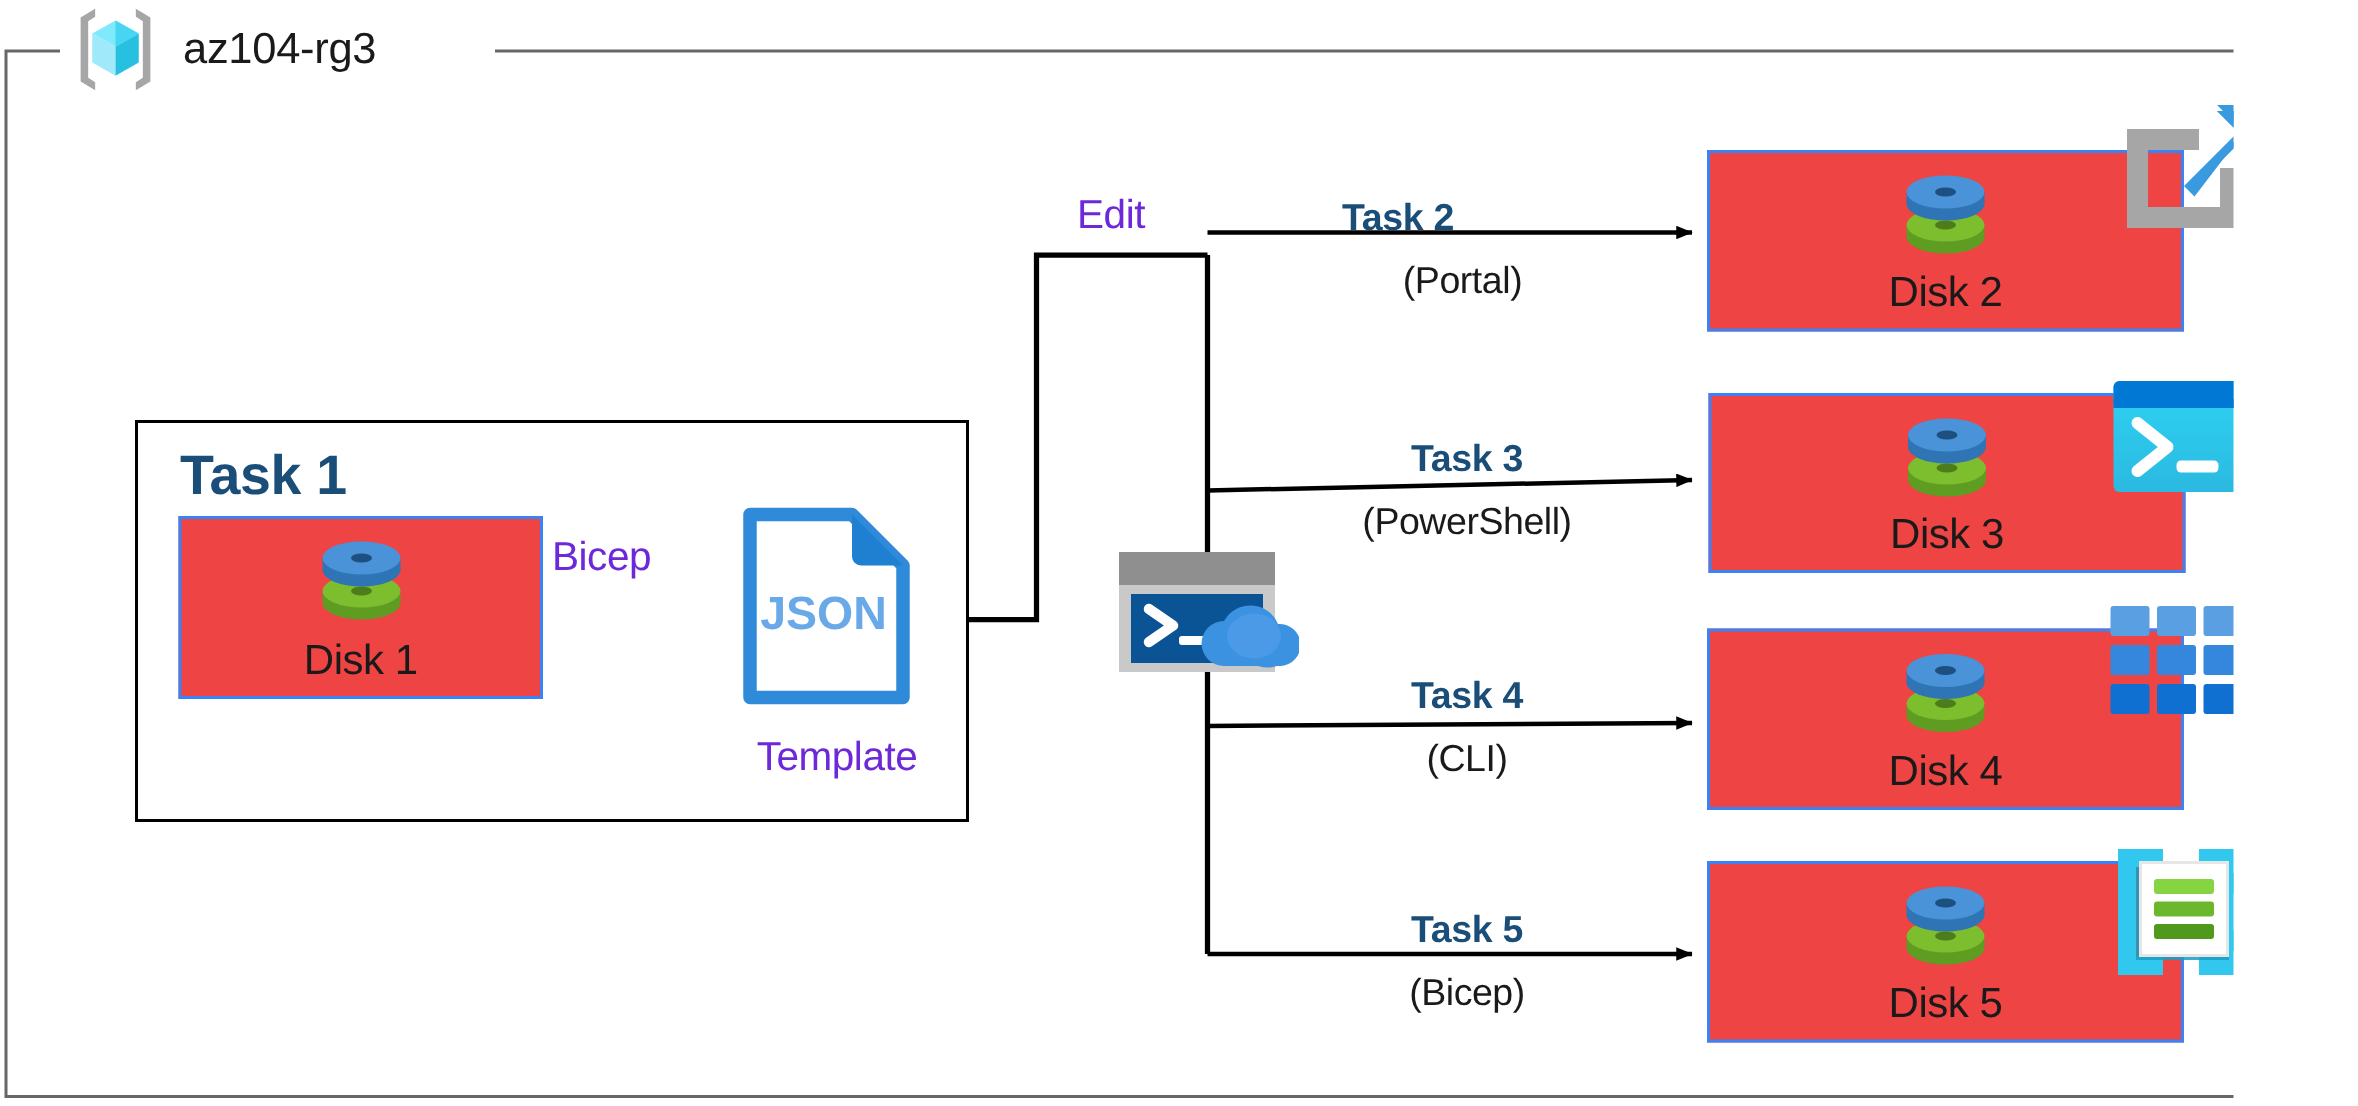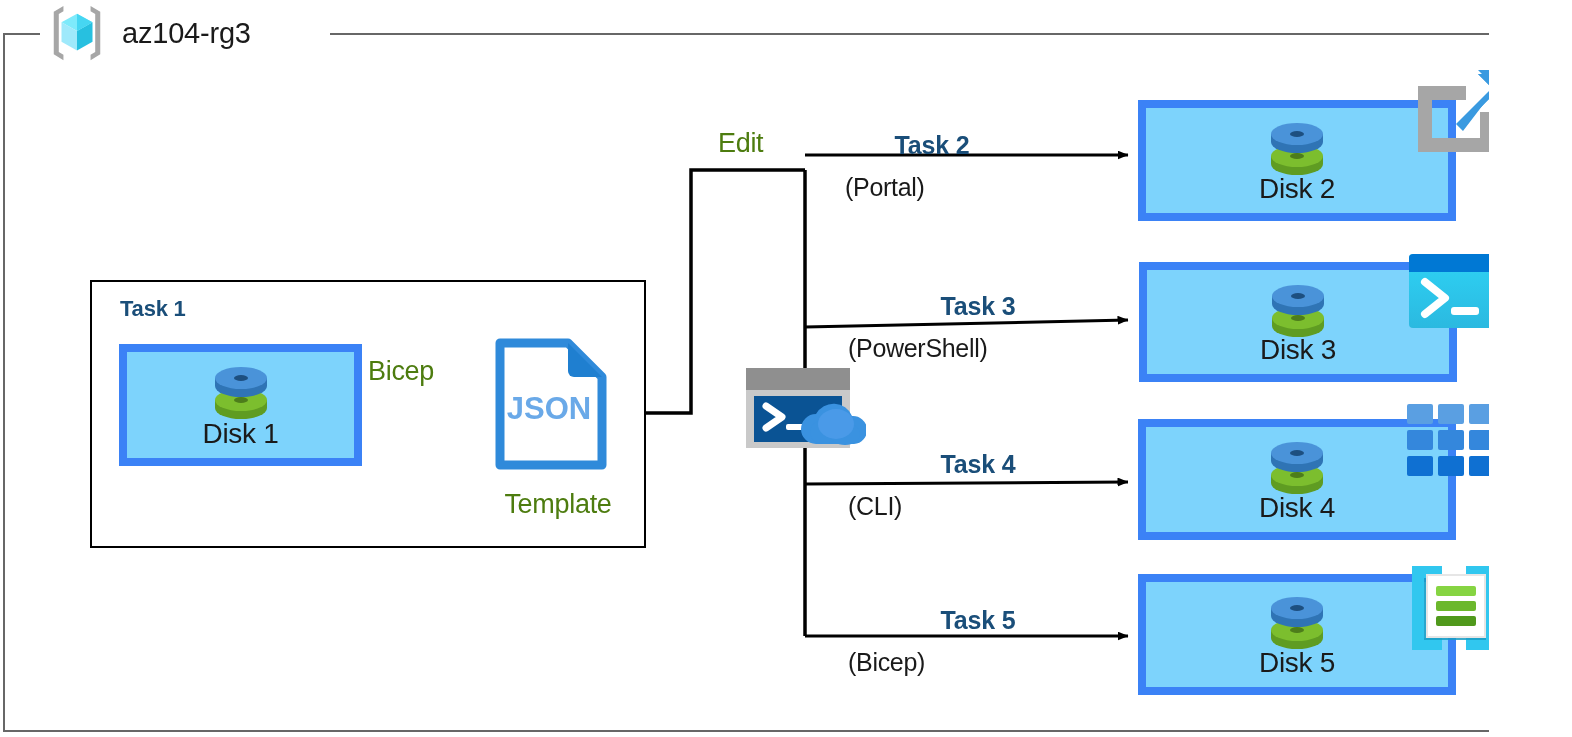--- a/index.html
+++ b/index.html
@@ -64,30 +64,30 @@
     width: 556px;
     height: 268px;
     border: 2px solid #000000;
     box-sizing: border-box;
     background: #ffffff;
   }
   .task1-label {
     position: absolute;
     left: 120px;
     top: 296px;
-    font-size: 22px;
+    font-size: 37px;
     font-weight: bold;
     color: #1a4e79;
     letter-spacing: -0.2px;
   }
 
   .disk-box {
     position: absolute;
-    border: 8px solid #3b82f6;
-    background: #7dd3fc;
+    border: 2px solid #3b82f6;
+    background: #ef4444;
     box-sizing: border-box;
   }
   .disk-box .disk-art {
     position: absolute;
     left: 50%;
     transform: translateX(-50%);
     top: 12px;
   }
   .disk-box .disk-label {
     position: absolute;
@@ -105,30 +105,30 @@
     position: absolute;
     text-align: center;
     width: 260px;
     font-size: 25px;
     font-weight: bold;
     color: #1a4e79;
     letter-spacing: -0.2px;
   }
   .paren-label {
     position: absolute;
-    text-align: left;
+    text-align: center;
     width: 260px;
     font-size: 25px;
     color: #1a1a1a;
     letter-spacing: -0.3px;
   }
   .plain-label {
     position: absolute;
     font-size: 27px;
-    color: #4d7c0f;
+    color: #6d28d9;
     letter-spacing: -0.3px;
   }
 
   svg.overlay {
     position: absolute;
     left: 0;
     top: 0;
     width: 1572px;
     height: 737px;
     pointer-events: none;

